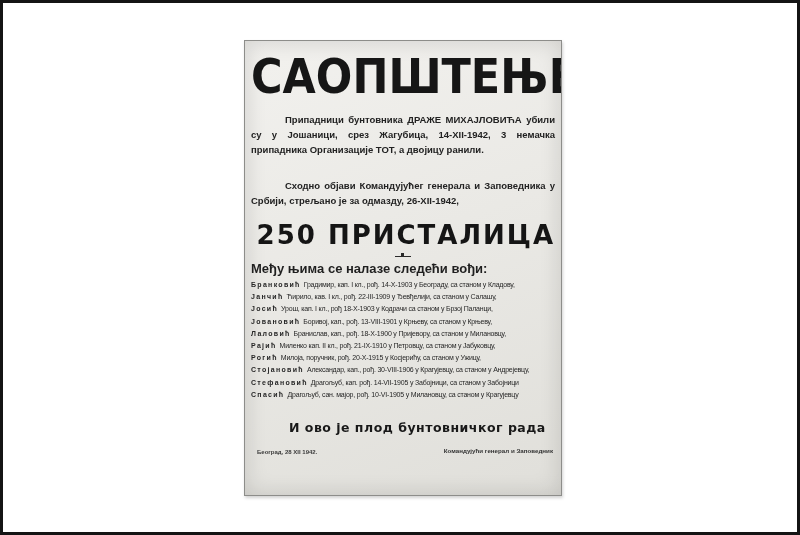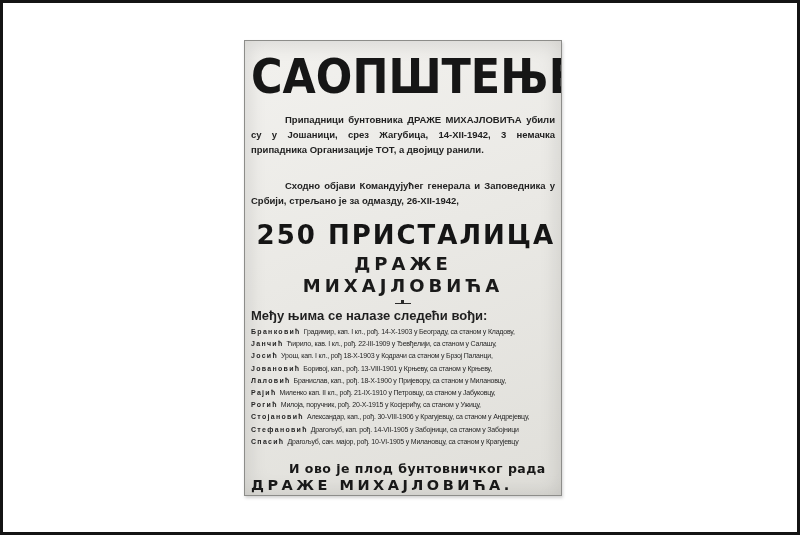--- a/index.html
+++ b/index.html
@@ -92,21 +92,21 @@
     white-space: nowrap;
     overflow: hidden;
     color: #262626;
   }
   .leader-name {
     font-weight: bold;
     letter-spacing: 1.3px;
     margin-right: 3px;
   }
   .closing-1 {
-    margin-top: 13px;
+    margin-top: 19px;
     font-family: "DejaVu Sans", sans-serif;
     font-weight: bold;
     font-size: 12.5px;
     line-height: 15px;
     text-indent: 38px;
     letter-spacing: 0.5px;
     color: #181818;
   }
   .closing-2 {
     font-family: "DejaVu Sans", sans-serif;
@@ -144,21 +144,20 @@
   <div class="poster">
 
     <div class="title">САОПШТЕЊЕ</div>
 
     <div class="para para-1">Припадници бунтовника ДРАЖЕ МИХАЈЛОВИЋА убили су у Јошаници, срез Жагубица, 14-XII-1942, 3 немачка припадника Организације ТОТ, а двојицу ранили.</div>
 
     <div class="para para-2">Сходно објави Командујућег генерала и Заповедника у Србији, стрељано је за одмазду, 26-XII-1942,</div>
 
     <div class="headline-count">250 ПРИСТАЛИЦА</div>
 
-    <div class="headline-name">ДРАЖЕ МИХАЈЛОВИЋА</div>
 
     <div class="ornament"></div>
 
     <div class="list-intro">Међу њима се налазе следећи вођи:</div>
 
     <div class="leaders">
       <div class="leader-row">
         <span class="leader-name">Бранковић</span><span>Градимир, кап. I кл., рођ. 14-X-1903 у Београду, са станом у Кладову,</span>
       </div>
       <div class="leader-row">
@@ -184,21 +183,20 @@
       </div>
       <div class="leader-row">
         <span class="leader-name">Стефановић</span><span>Драгољуб, кап. рођ. 14-VII-1905 у Забојници, са станом у Забојници</span>
       </div>
       <div class="leader-row">
         <span class="leader-name">Спасић</span><span>Драгољуб, сан. мајор, рођ. 10-VI-1905 у Милановцу, са станом у Крагујевцу</span>
       </div>
     </div>
 
     <div class="closing-1">И ово је плод бунтовничког рада</div>
-    <div class="closing-2">ДРАЖЕ МИХАЈЛОВИЋА.</div>
 
     <div class="footer">
       <div class="footer-date">Београд, 28 XII 1942.</div>
       <div class="footer-signature">
         <div>Командујући генерал и Заповедник</div>
 
       </div>
     </div>
 
   </div>

